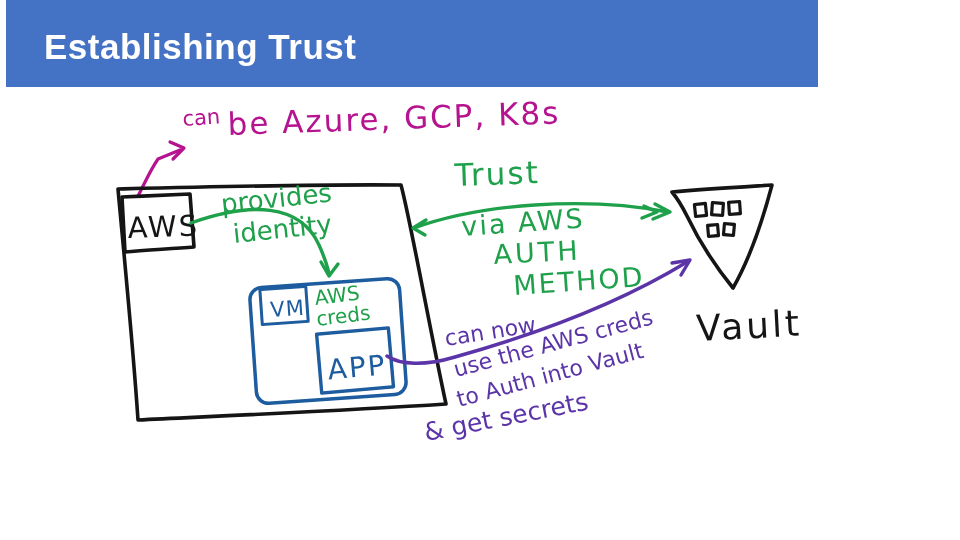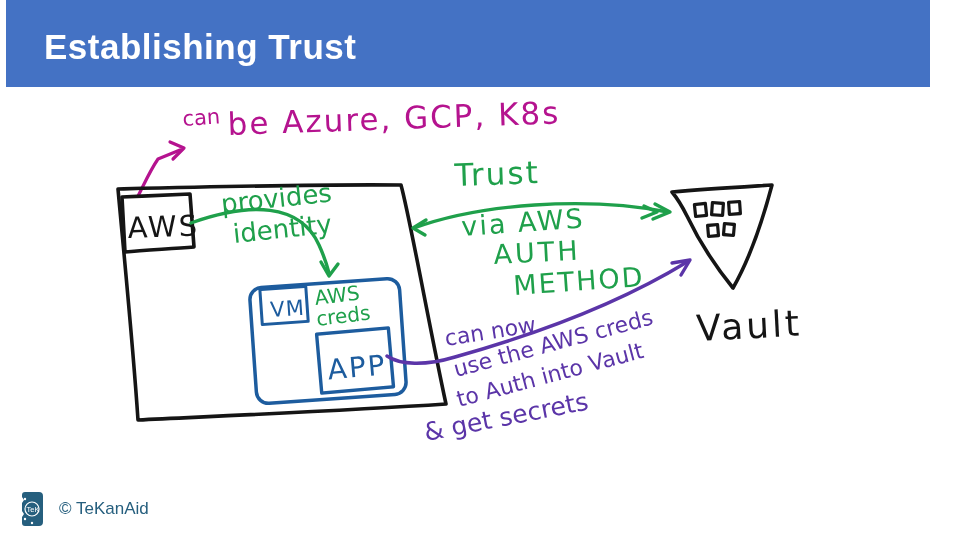--- a/index.html
+++ b/index.html
@@ -1,21 +1,21 @@
 <!DOCTYPE html>
 <html><head>
 <meta charset="utf-8">
 <style>
   html,body{margin:0;padding:0;background:#ffffff;}
   .slide{
     position:relative;width:960px;height:540px;background:#ffffff;
     overflow:hidden;font-family:"Liberation Sans",sans-serif;
   }
   .header{
-    position:absolute;left:6px;top:0;width:924px;height:87px;
+    position:absolute;left:6px;top:0;width:812px;height:87px;
     background:#4472C4;display:flex;align-items:center;
     padding-left:38px;box-sizing:border-box;
   }
   .header .title{
     color:#ffffff;font-weight:700;font-size:35px;letter-spacing:0.5px;
     font-family:"Liberation Sans",sans-serif;padding-top:6px;
   }
   svg.diagram{position:absolute;left:0;top:0;}
   .hand{font-family:"DejaVu Sans",sans-serif;}
   .footer{
@@ -111,25 +111,14 @@
     <g stroke="#151515" stroke-width="3.2">
       <rect x="695" y="204" width="11" height="12" transform="rotate(-6 700 210)"></rect>
       <rect x="712" y="203" width="11" height="12" transform="rotate(4 717 209)"></rect>
       <rect x="729" y="202" width="11" height="12" transform="rotate(-4 734 208)"></rect>
       <rect x="708" y="225" width="10" height="11" transform="rotate(-5 713 230)"></rect>
       <rect x="724" y="224" width="10" height="11" transform="rotate(5 729 229)"></rect>
     </g>
     <text class="hand" x="697" y="341" font-size="36" letter-spacing="3" fill="#151515" transform="rotate(-3 697 341)">Vault</text>
   </svg>
 
-  <div class="footer">
-    <svg width="28" height="40" viewBox="0 0 28 40">
-      <path d="M 5 3 h 14 a 4 4 0 0 1 4 4 v 26 a 4 4 0 0 1 -4 4 h -14 a 3 3 0 0 1 -3 -3 v -6 l 2 -3 l -2 -3 v -8 l 2 -3 l -2 -3 v -2 a 3 3 0 0 1 3 -3 Z" fill="#265F7E"></path>
-      <circle cx="12" cy="20" r="7" fill="none" stroke="#ffffff" stroke-width="1.2"></circle>
-      <text x="6.5" y="23" font-size="7.5" fill="#ffffff" font-family="Liberation Sans, sans-serif">TeK</text>
-      <circle cx="5" cy="10" r="1.2" fill="#ffffff"></circle>
-      <circle cx="5" cy="30" r="1.2" fill="#ffffff"></circle>
-      <circle cx="12" cy="34" r="1.2" fill="#ffffff"></circle>
-    </svg>
-    <span class="copy">© TeKanAid</span>
-  </div>
 
 </div>
 
 </body></html>

